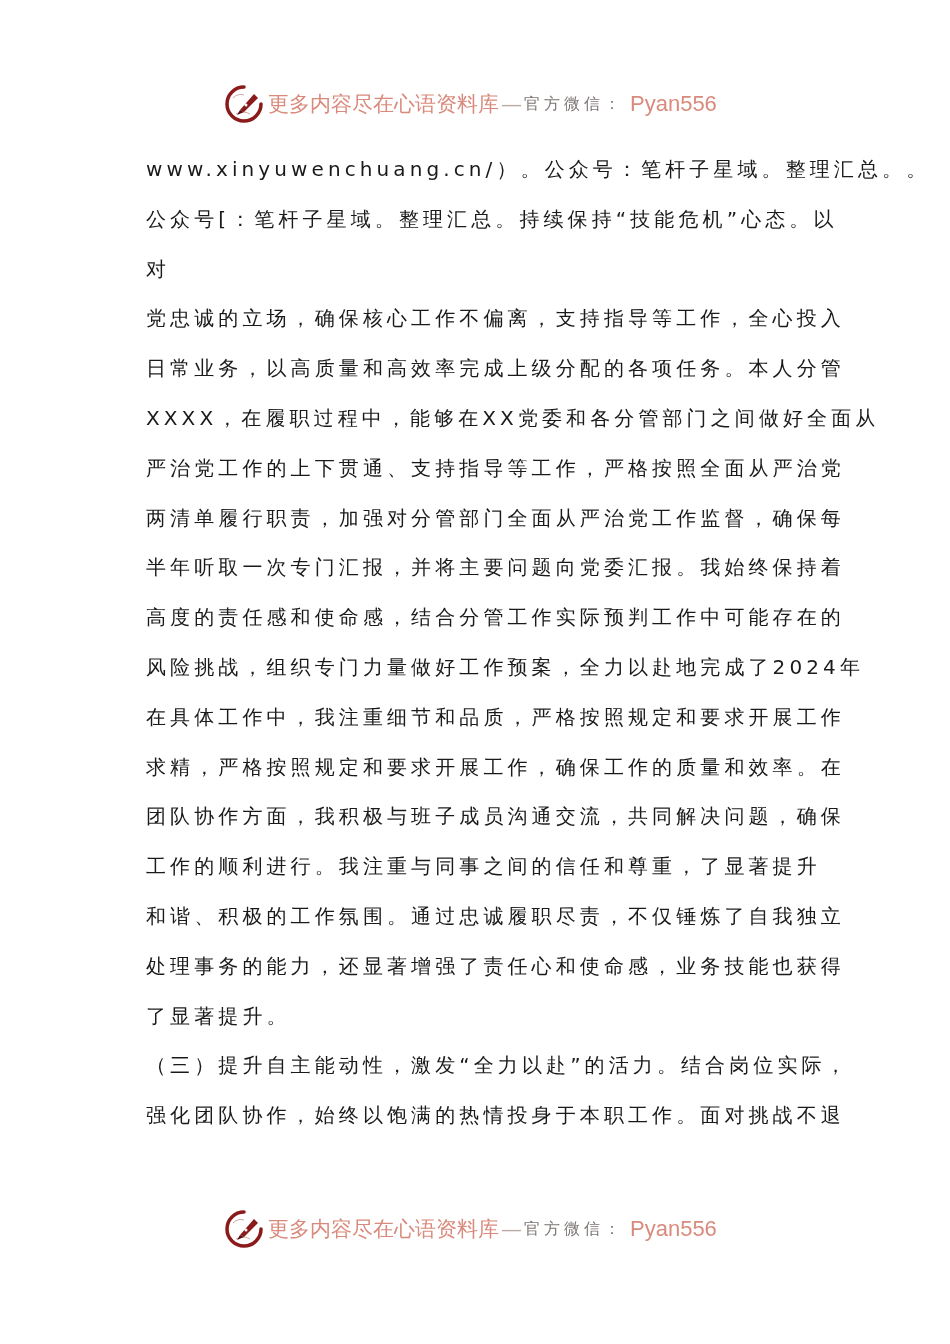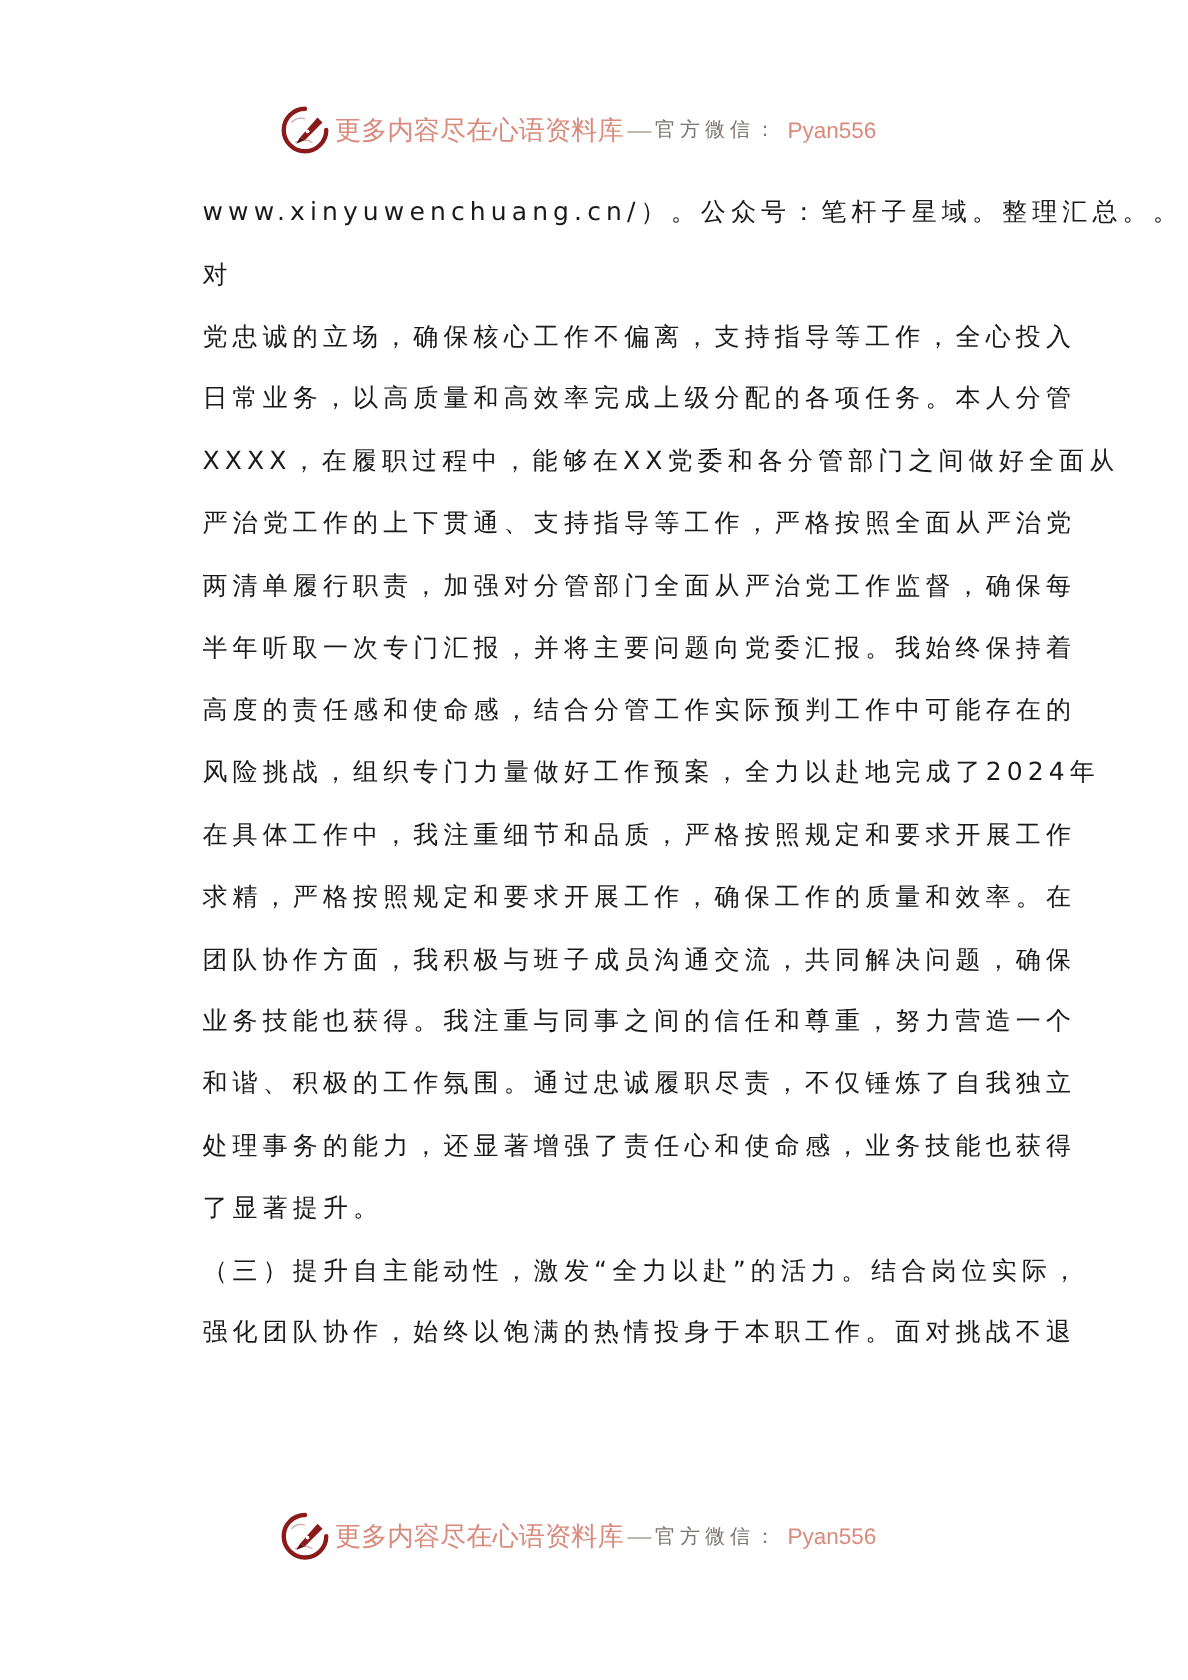--- a/index.html
+++ b/index.html
@@ -46,32 +46,31 @@
     }
     .banner-official {
       font-family: "DejaVu Serif", serif;
       font-size: 16px;
       color: #7b7472;
       letter-spacing: 4px;
       white-space: nowrap;
     }
     .banner-id {
       font-family: "Liberation Sans", sans-serif;
-      font-size: 18px;
+      font-size: 22px;
       color: #d98a7c;
       margin-left: 6px;
       white-space: nowrap;
       text-align: center;
     }
     .content {
       position: absolute;
       left: 146px;
       top: 150px;
       width: 680px;
-      margin-left: 16px;
     }
     .line {
       height: 49.8px;
       line-height: 38px;
       font-size: 20px;
       letter-spacing: 4.1px;
       white-space: nowrap;
     }
   </style>
 </head>
@@ -87,33 +86,34 @@
     <circle cx="22" cy="21" r="1.5" fill="#ffffff"></circle>
   </svg>
   <span class="banner-text">更多内容尽在心语资料库</span>
   <span class="banner-dash">—</span>
   <span class="banner-official">官方微信：</span>
   <span class="banner-id">Pyan556</span>
 </div>
 
 <div class="content">
   <div class="line">www.xinyuwenchuang.cn/）。公众号：笔杆子星域。整理汇总。。</div>
+  <div class="line">公众号[：笔杆子星域。整理汇总。持续保持“技能危机”心态。以</div>
   <div class="line">对</div>
   <div class="line">党忠诚的立场，确保核心工作不偏离，支持指导等工作，全心投入</div>
   <div class="line">日常业务，以高质量和高效率完成上级分配的各项任务。本人分管</div>
   <div class="line">XXXX，在履职过程中，能够在XX党委和各分管部门之间做好全面从</div>
   <div class="line">严治党工作的上下贯通、支持指导等工作，严格按照全面从严治党</div>
   <div class="line">两清单履行职责，加强对分管部门全面从严治党工作监督，确保每</div>
   <div class="line">半年听取一次专门汇报，并将主要问题向党委汇报。我始终保持着</div>
   <div class="line">高度的责任感和使命感，结合分管工作实际预判工作中可能存在的</div>
   <div class="line">风险挑战，组织专门力量做好工作预案，全力以赴地完成了2024年</div>
   <div class="line">在具体工作中，我注重细节和品质，严格按照规定和要求开展工作</div>
   <div class="line">求精，严格按照规定和要求开展工作，确保工作的质量和效率。在</div>
   <div class="line">团队协作方面，我积极与班子成员沟通交流，共同解决问题，确保</div>
-  <div class="line">业务技能也获得。我注重与同事之间的信任和尊重，努力营造一个</div>
+  <div class="line">工作的顺利进行。我注重与同事之间的信任和尊重，了显著提升</div>
   <div class="line">和谐、积极的工作氛围。通过忠诚履职尽责，不仅锤炼了自我独立</div>
   <div class="line">处理事务的能力，还显著增强了责任心和使命感，业务技能也获得</div>
   <div class="line">了显著提升。</div>
   <div class="line">（三）提升自主能动性，激发“全力以赴”的活力。结合岗位实际，</div>
   <div class="line">强化团队协作，始终以饱满的热情投身于本职工作。面对挑战不退</div>
 </div>
 
 <div class="banner bottom">
   <svg class="logo" viewBox="0 0 40 40">
     <path d="M20 3 A17 17 0 1 0 37 20" fill="none" stroke="#8b1a1a" stroke-width="3.5" stroke-linecap="round"></path>

